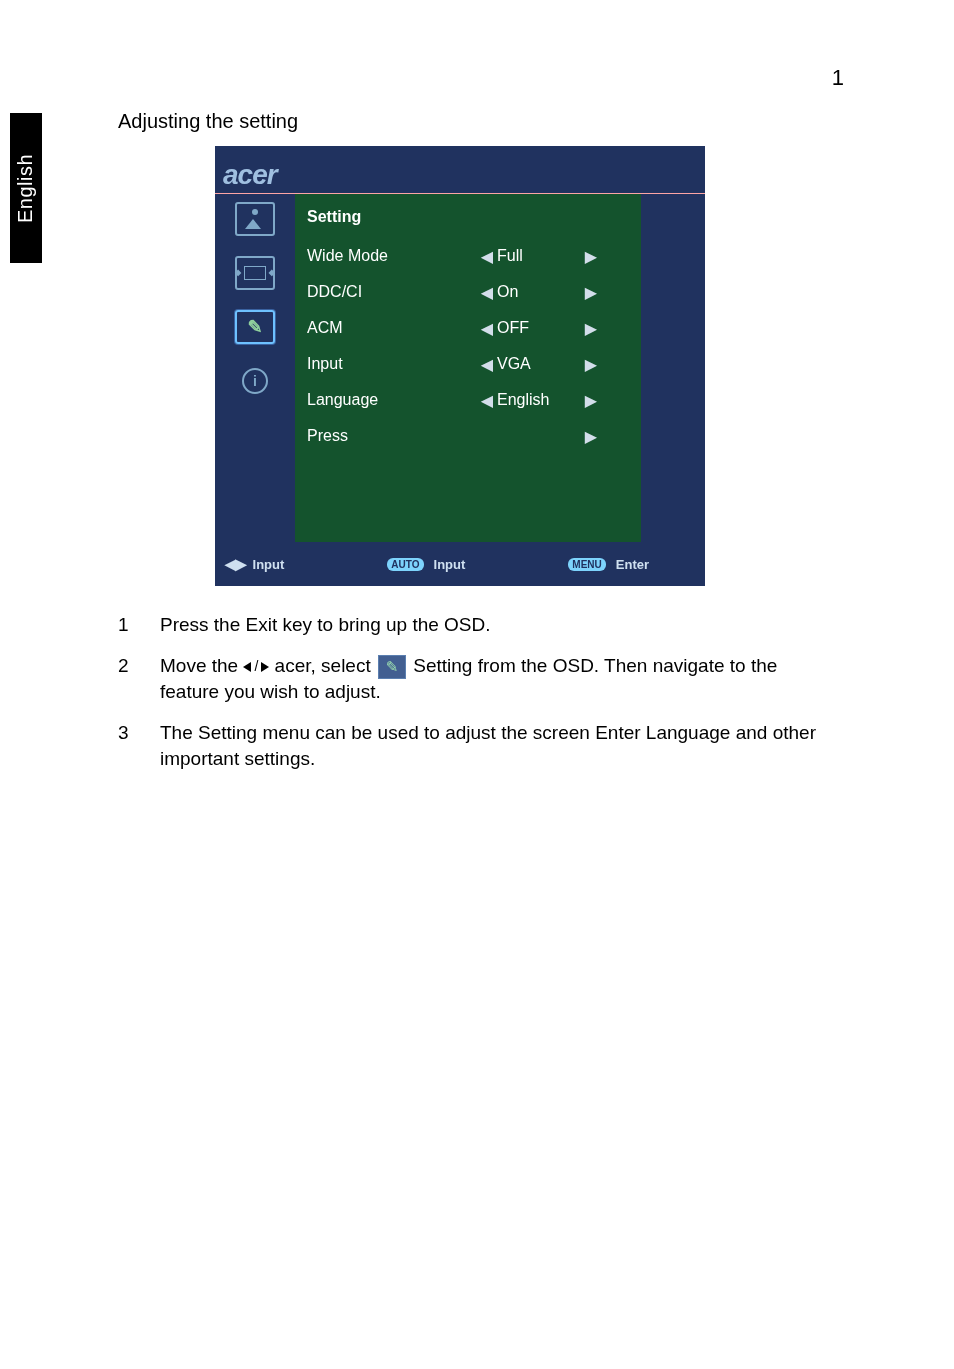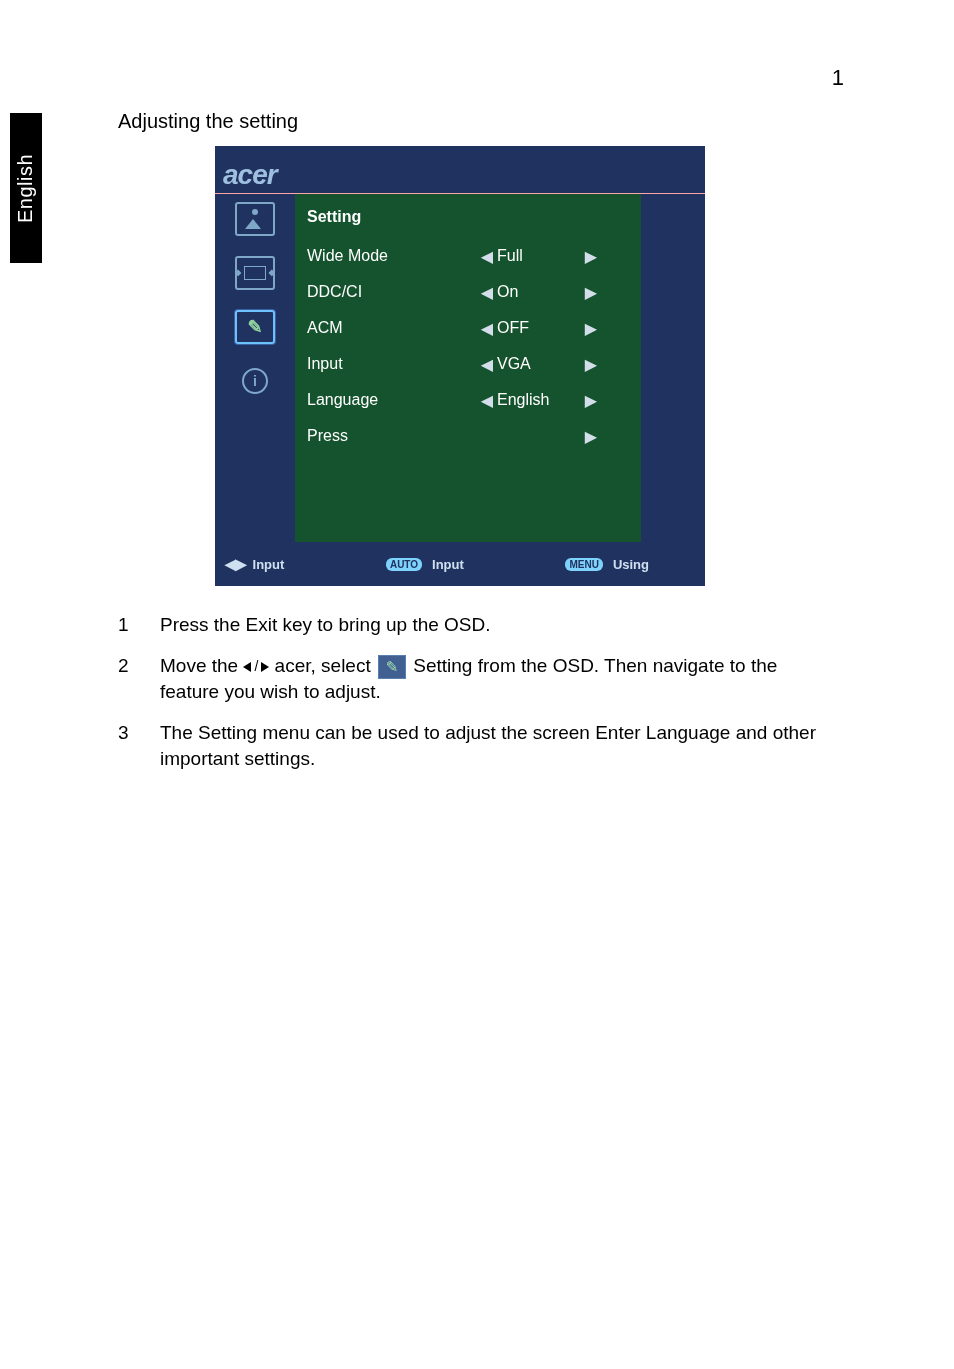--- a/index.html
+++ b/index.html
@@ -287,21 +287,21 @@
   </div>
 
   <div class="osd-footer">
     <span class="footer-arrows">◀▶</span>
     <span>Input</span>
     <span class="spacer"></span>
     <span class="footer-box">AUTO</span>
     <span>Input</span>
     <span class="spacer"></span>
     <span class="footer-box">MENU</span>
-    <span>Using</span>
+    <span>Enter</span>
     <span style="width:40px"></span>
   </div>
 </div>
 
 <ol class="steps">
   <li>
     <span class="num">1</span>
     <span class="text">Press the Exit key to bring up the OSD.</span>
   </li>
   <li>

